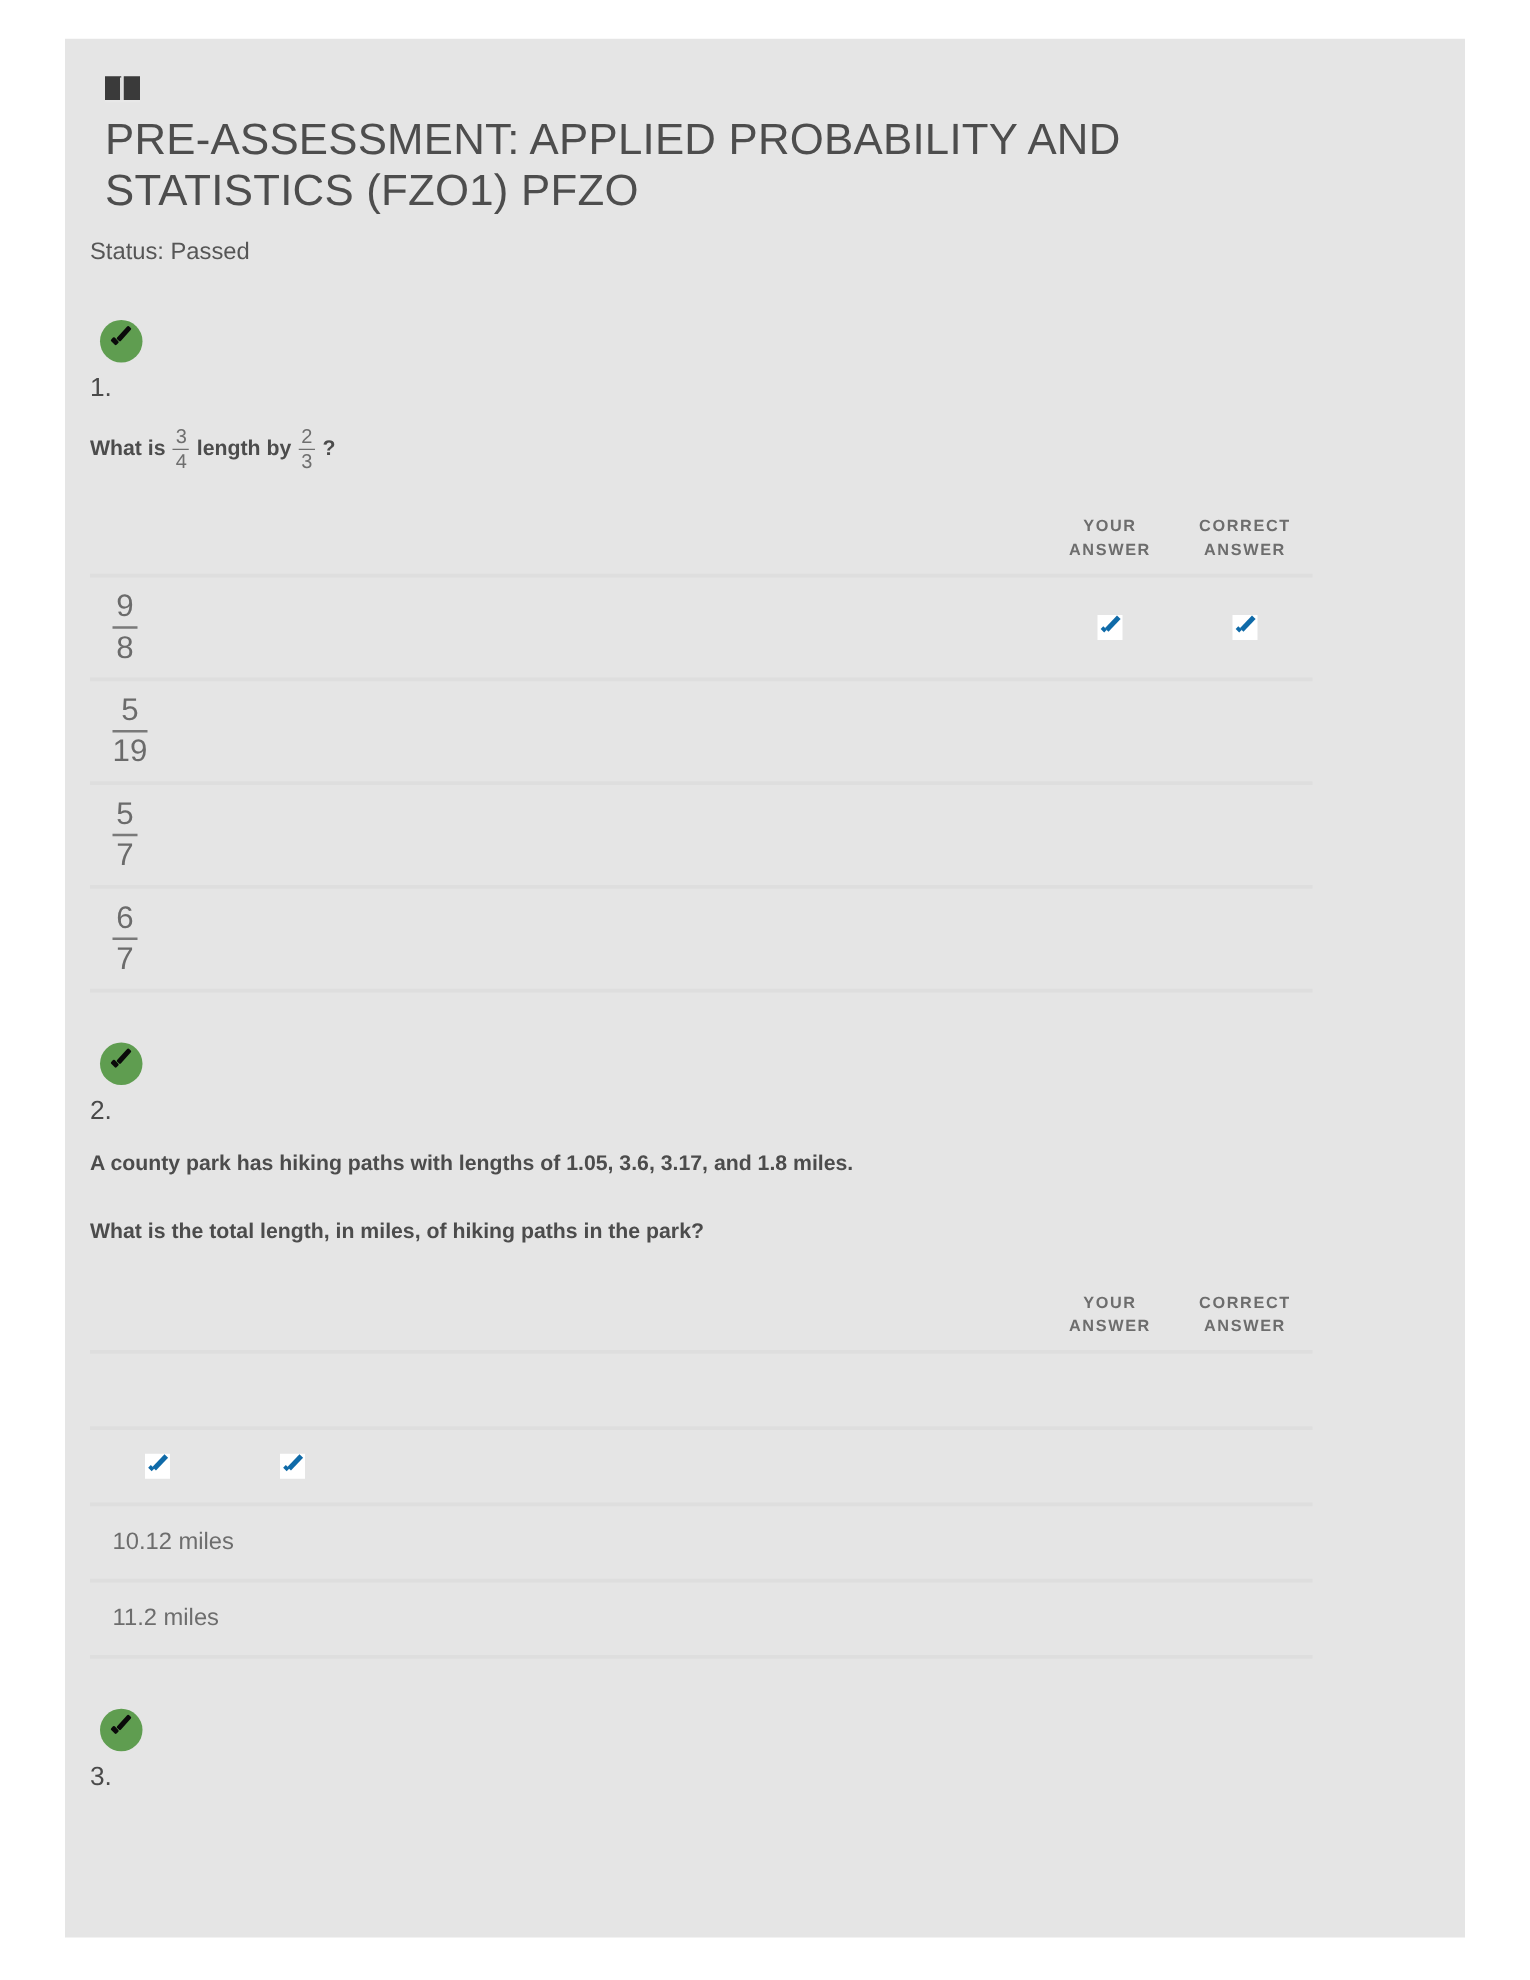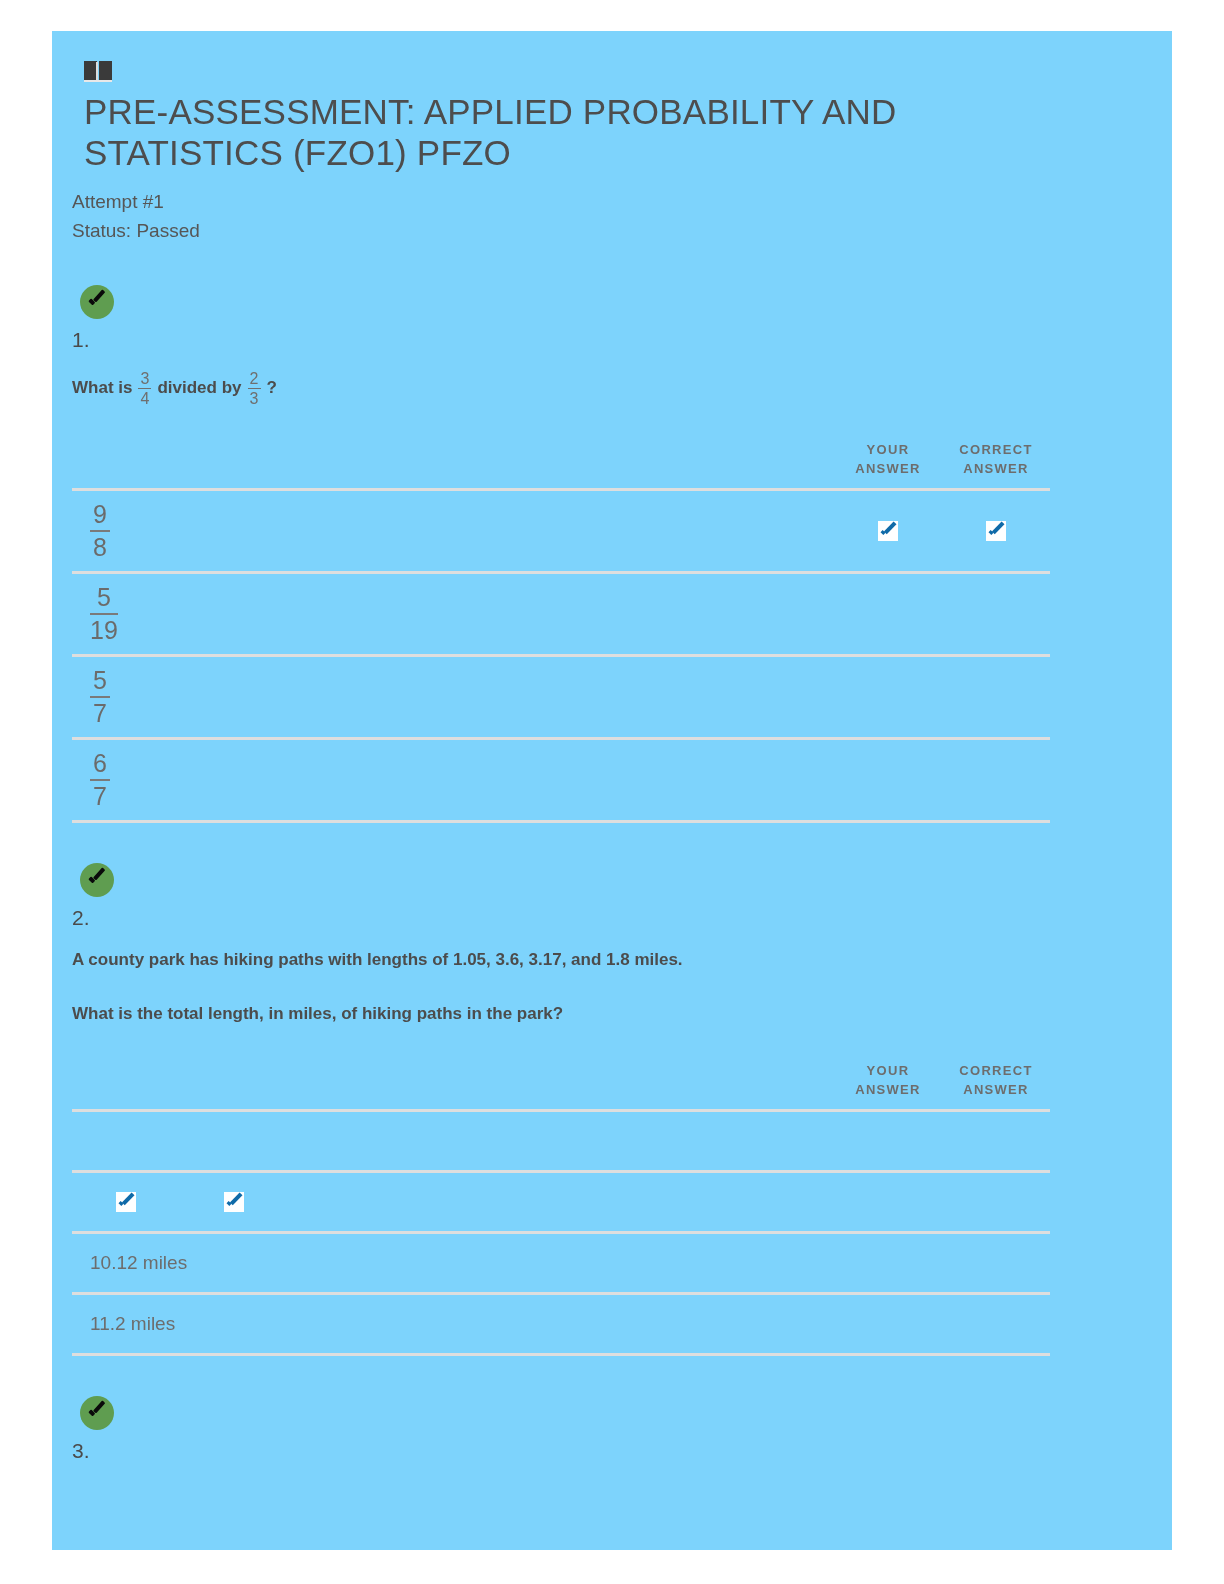--- a/index.html
+++ b/index.html
@@ -14,21 +14,21 @@
     -webkit-font-smoothing: antialiased;
   }
 
   
   .page {
     position: absolute;
     left: 52px;
     top: 31px;
     width: 1120px;
     height: 1519px;
-    background: #7dd3fc;
+    background: #e5e5e5;
     overflow: hidden;
   }
 
   .content {
     position: absolute;
     left: 20px;
     top: 30px;
     right: 20px;
   }
 
@@ -270,36 +270,35 @@
   <div class="content">
 
     <div>
       <div class="book-icon">
         <div class="page-l"></div>
         <div class="spine"></div>
         <div class="page-r"></div>
         <div class="base"></div>
       </div>
       <h1 class="title">PRE-ASSESSMENT: APPLIED  PROBABILITY  AND STATISTICS (FZO1) PFZO</h1>
-      <div class="meta-line">Attempt #1</div>
       <div class="meta-line">Status: Passed</div>
     </div>
 
     <div class="question-block">
       <div class="status-icon"></div>
       <div class="q-number">1.</div>
 
       <div class="q-text">
         <span>What is</span>
         <span class="frac">
           <span class="num">3</span>
           <span class="bar"></span>
           <span class="den">4</span>
         </span>
-        <span>divided by</span>
+        <span>length by</span>
         <span class="frac">
           <span class="num">2</span>
           <span class="bar"></span>
           <span class="den">3</span>
         </span>
         <span>?</span>
       </div>
 
       <div class="answers">
         <div class="ans-head">

